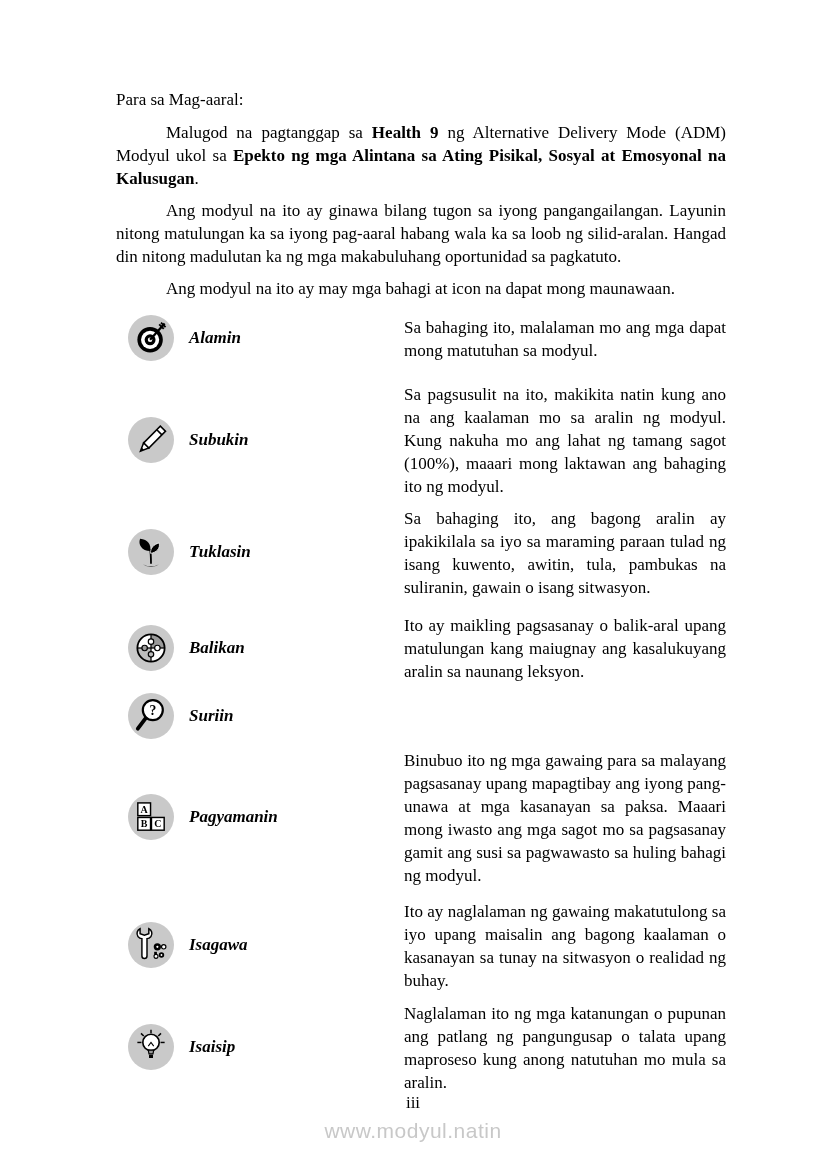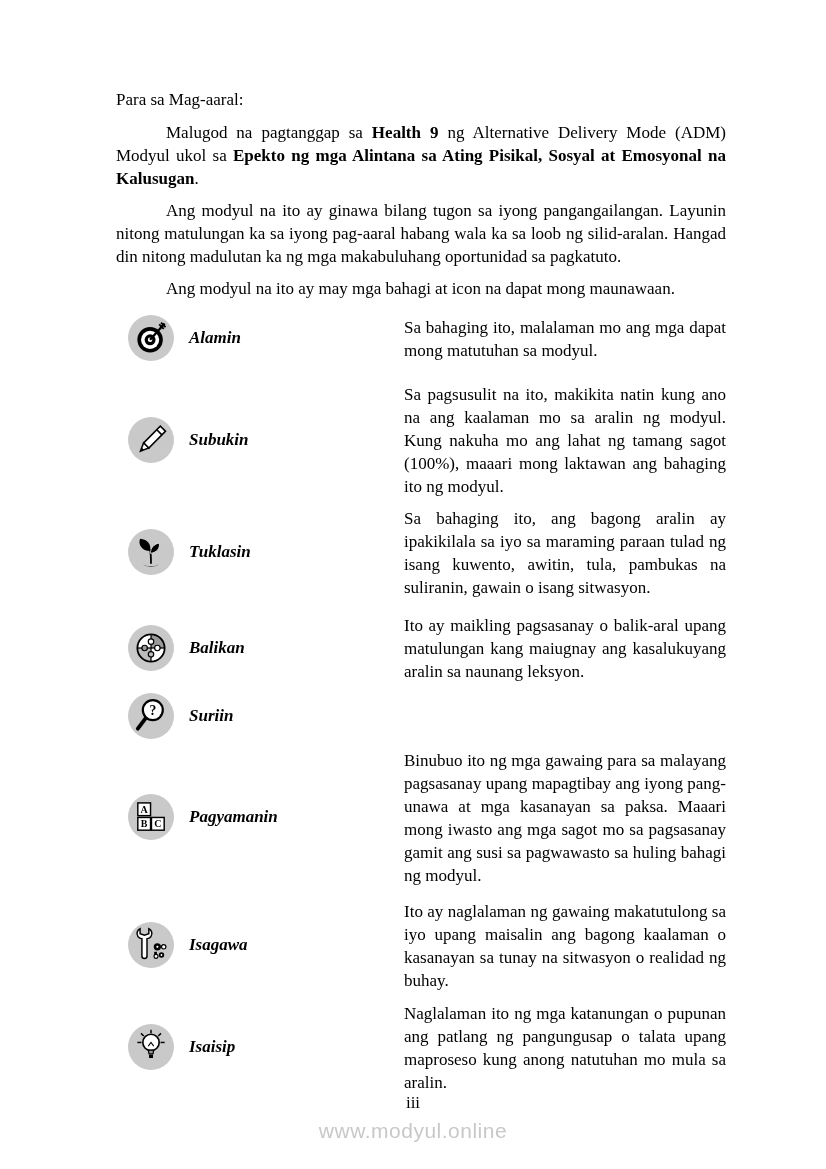--- a/index.html
+++ b/index.html
@@ -231,13 +231,13 @@
         </div>
         <span class="row-label">Isaisip</span>
       </div>
       <div class="row-desc">Naglalaman ito ng mga katanungan o pupunan ang patlang ng pangungusap o talata upang maproseso kung anong natutuhan mo mula sa aralin.</div>
     </div>
 
   </div>
 </div>
 
 <div class="page-number">iii</div>
-<div class="watermark">www.modyul.online</div>
+<div class="watermark">www.modyul.natin</div>
 
 </body></html>

